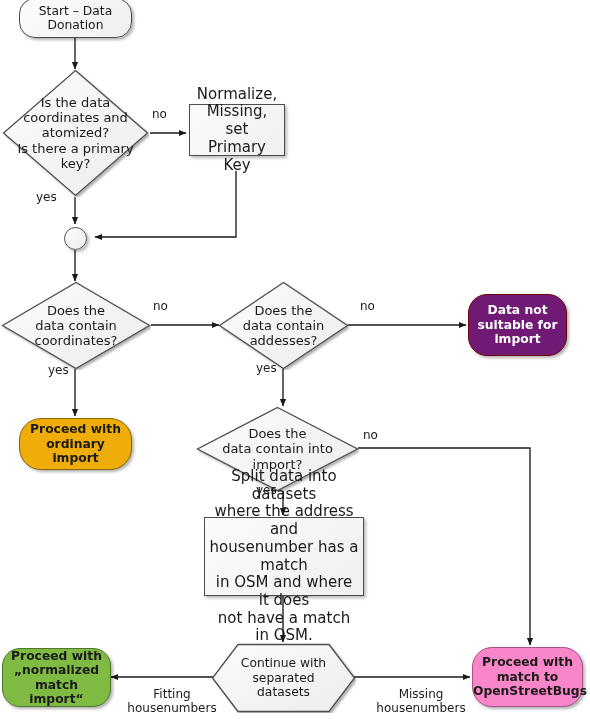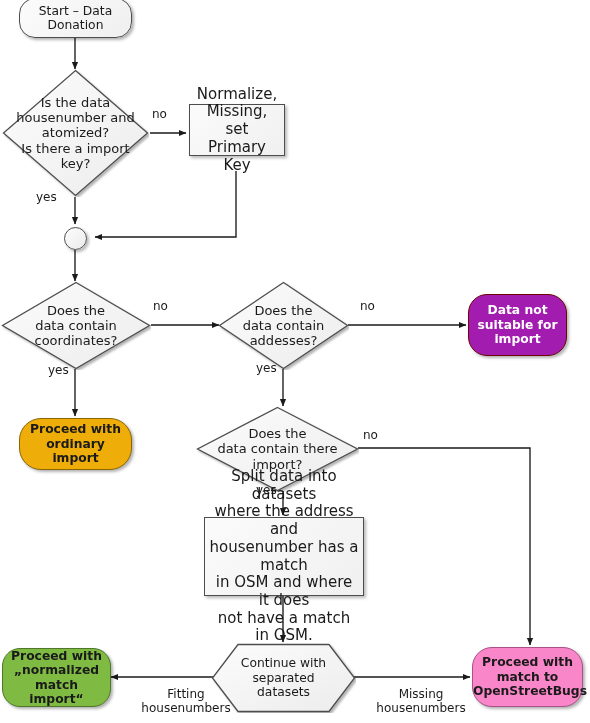--- a/index.html
+++ b/index.html
@@ -21,21 +21,21 @@
     box-shadow:2px 2px 3px rgba(0,0,0,0.28);
     font-size:15px;
   }
   
   .term{
     border:1px solid #4d4d4d;
     box-shadow:2px 2px 3px rgba(0,0,0,0.30);
     font-size:12.3px;
   }
   .term.plain{background:linear-gradient(135deg,#fcfcfc 0%,#efefef 100%);border-radius:16px;}
-  .term.red{background:#a21caf;color:#fff;font-weight:bold;border-radius:19px;border-color:#6d0505;}
+  .term.red{background:#701a75;color:#fff;font-weight:bold;border-radius:19px;border-color:#6d0505;}
   .term.orange{background:#eead09;color:#1a1a1a;font-weight:bold;border-radius:22px;border-color:#8a6604;}
   .term.green{background:#7fbb43;color:#1a1a1a;font-weight:bold;border-radius:18px;border-color:#4e7728;}
   .term.pink{background:#f986c8;color:#1a1a1a;font-weight:bold;border-radius:20px;border-color:#a8518a;}
 
   
   .dia{font-size:13px;}
   .dia .shape{position:absolute;left:0;top:0;width:100%;height:100%;}
   .dia .lbl{position:relative;z-index:2;}
 
   
@@ -109,23 +109,23 @@
       <span>Donation</span>
     </span>
   </div>
 
   <div class="node dia" style="left:2px;top:69px;width:147px;height:128px;">
     <svg class="shape" viewBox="0 0 147 128" preserveAspectRatio="none">
       <polygon points="73.5,1.5 145.5,64 73.5,126.5 1.5,64" fill="url(#gShape)" stroke="#4d4d4d" stroke-width="1.3" filter="url(#sh)"></polygon>
     </svg>
     <span class="lbl">
       <span>Is the data</span><br>
-      <span>housenumber and</span><br>
+      <span>coordinates and</span><br>
       <span>atomized?</span><br>
-      <span>Is there a import</span><br>
+      <span>Is there a primary</span><br>
       <span>key?</span>
     </span>
   </div>
 
   <div class="node proc" style="left:189px;top:104px;width:96px;height:52px;">
     <span class="lbl">
       <span>Normalize,</span><br>
       <span>Missing, set</span><br>
       <span>Primary Key</span>
     </span>
@@ -169,21 +169,21 @@
       <span>ordinary import</span>
     </span>
   </div>
 
   <div class="node dia" style="left:196px;top:406px;width:163px;height:86px;">
     <svg class="shape" viewBox="0 0 163 86" preserveAspectRatio="none">
       <polygon points="81.5,1.5 161.5,43 81.5,84.5 1.5,43" fill="url(#gShape)" stroke="#4d4d4d" stroke-width="1.3" filter="url(#sh)"></polygon>
     </svg>
     <span class="lbl">
       <span>Does the</span><br>
-      <span>data contain there</span><br>
+      <span>data contain into</span><br>
       <span>import?</span>
     </span>
   </div>
 
   <div class="node proc" style="left:204px;top:517px;width:160px;height:79px;">
     <span class="lbl">
       <span>Split data into datasets</span><br>
       <span>where the address and</span><br>
       <span>housenumber has a match</span><br>
       <span>in OSM and where it does</span><br>
@@ -227,21 +227,21 @@
   <div class="elabel" style="left:48px;top:363px;">yes</div>
 
   <div class="elabel" style="left:360px;top:299px;">no</div>
 
   <div class="elabel" style="left:256px;top:361px;">yes</div>
 
   <div class="elabel" style="left:363px;top:428px;">no</div>
 
   <div class="elabel" style="left:256px;top:483px;">yes</div>
 
-  <div class="elabel" style="left:136px;top:687px;width:100px;">
+  <div class="elabel" style="left:122px;top:687px;width:100px;">
     <span>Fitting</span><br>
     <span>housenumbers</span>
   </div>
 
   <div class="elabel" style="left:369px;top:687px;width:104px;">
     <span>Missing</span><br>
     <span>housenumbers</span>
   </div>
 
 </div>

